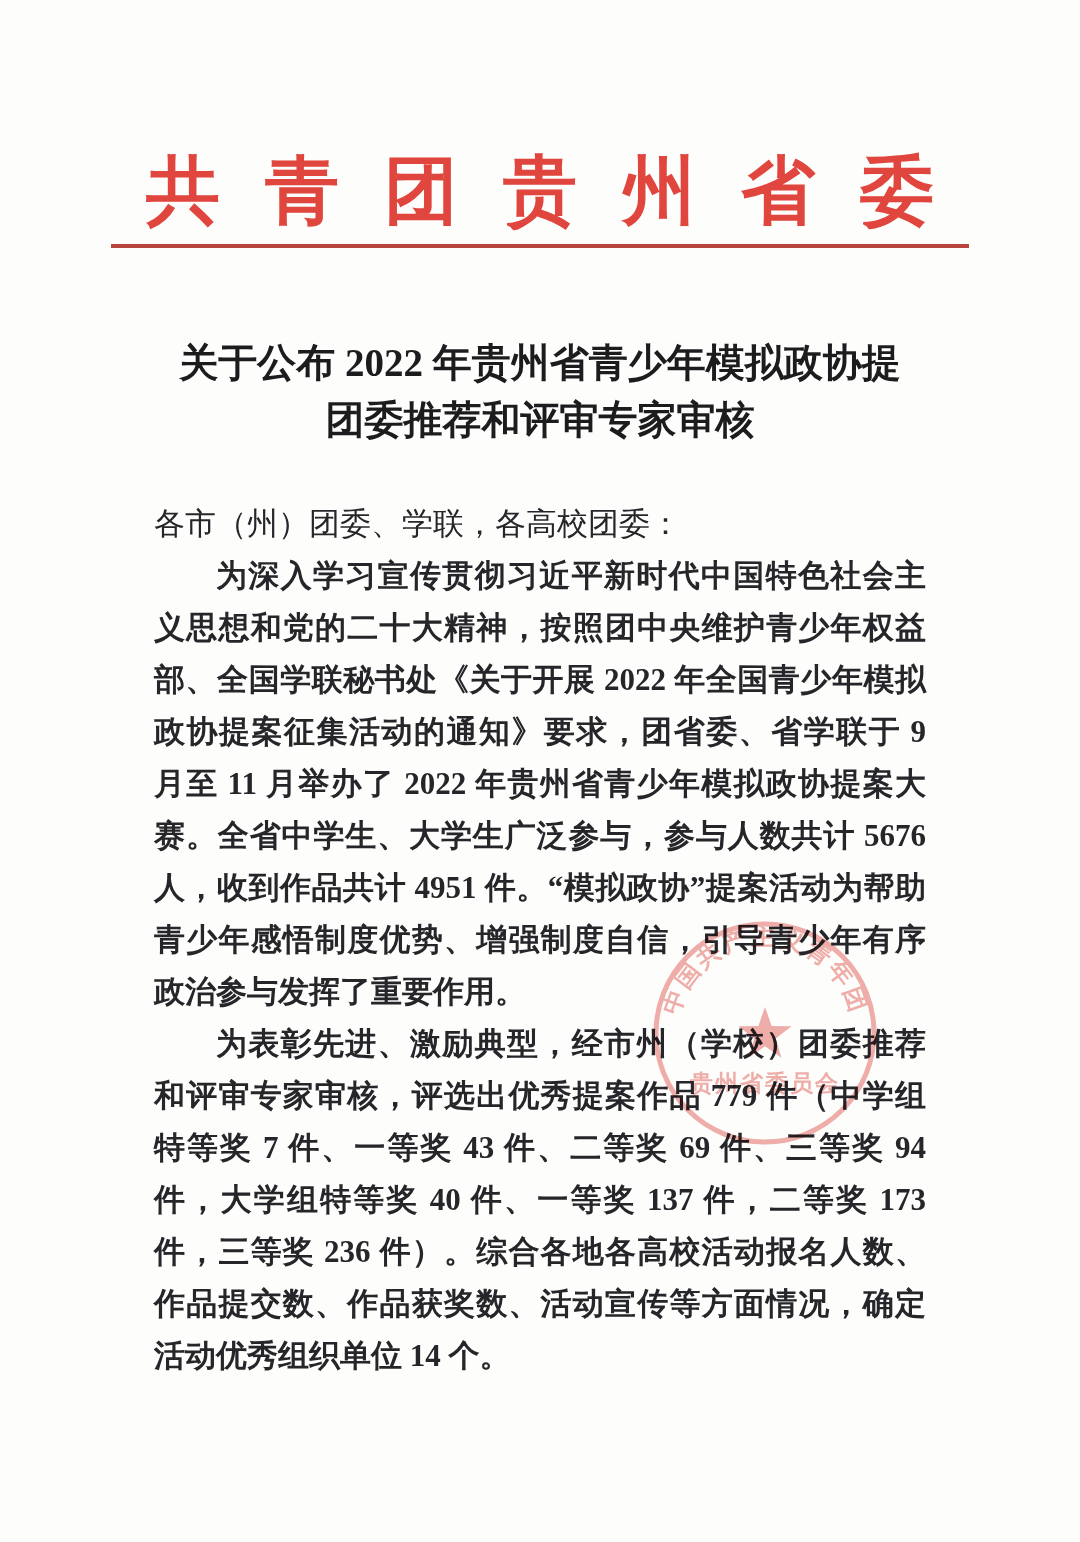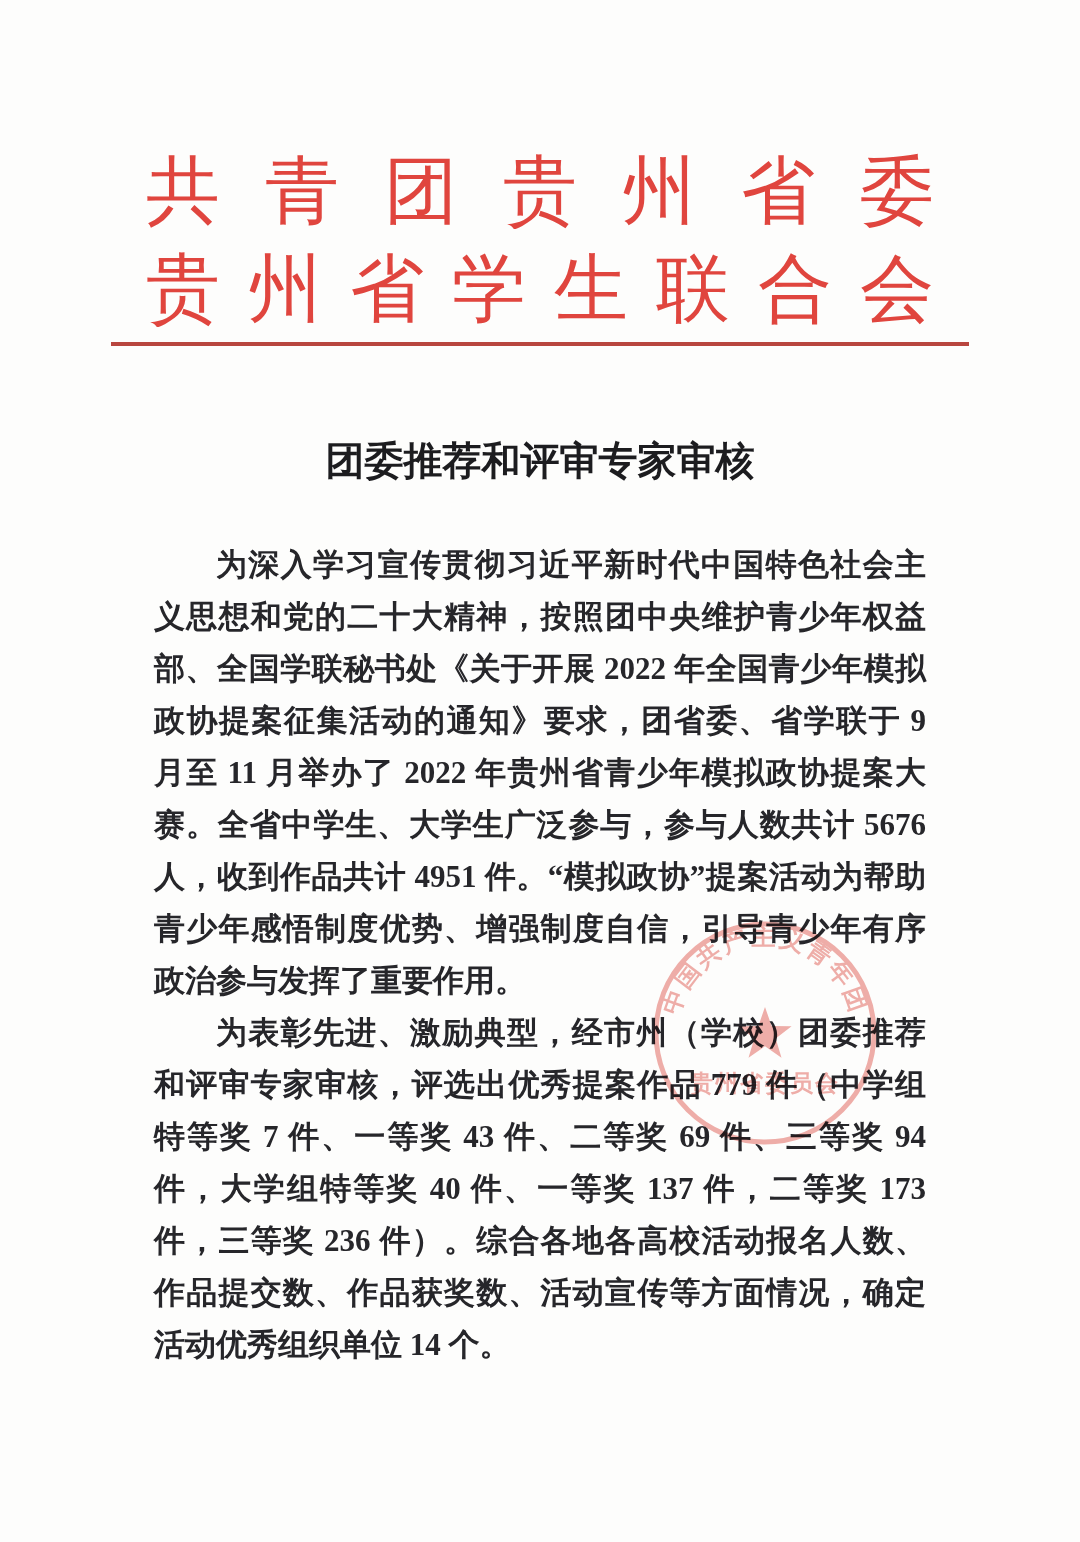--- a/index.html
+++ b/index.html
@@ -15,21 +15,21 @@
 
   
   .letterhead {
     padding-top: 142px;
     width: 788px;
     margin: 0 auto;
   }
   .lh-line {
     font-size: 74px;
     line-height: 98px;
-    font-weight: 400;
+    font-weight: 700;
     color: var(--header-red, #e0453e);
     text-align: justify;
     text-align-last: justify;
     white-space: nowrap;
     letter-spacing: 0;
   }
 
   
   .red-rule {
     margin: 4px auto 0;
@@ -85,30 +85,31 @@
   .seal .arc-text { font-size: 24px; letter-spacing: 3px; }
   .seal .unit-text { font-size: 23px; letter-spacing: 2px; }
 </style>
 </head>
 <body>
 
 <div class="page">
 
   <header class="letterhead">
     <div class="lh-line">共青团贵州省委</div>
-    <div class="lh-line">贵州省学生联合会</div>
   </header>
 
   <div class="red-rule"></div>
 
   <h1 class="doc-title">
+    <span class="title-line">关于公布 2022 年贵州省青少年模拟政协提</span>
     <span class="title-line">团委推荐和评审专家审核</span>
   </h1>
 
   <main class="doc-body">
+    <p class="salutation">各市（州）团委、学联，各高校团委：</p>
     <p class="para">为深入学习宣传贯彻习近平新时代中国特色社会主义思想和党的二十大精神，按照团中央维护青少年权益部、全国学联秘书处《关于开展 2022 年全国青少年模拟政协提案征集活动的通知》要求，团省委、省学联于 9 月至 11 月举办了 2022 年贵州省青少年模拟政协提案大赛。全省中学生、大学生广泛参与，参与人数共计 5676 人，收到作品共计 4951 件。“模拟政协”提案活动为帮助青少年感悟制度优势、增强制度自信，引导青少年有序政治参与发挥了重要作用。</p>
     <p class="para">为表彰先进、激励典型，经市州（学校）团委推荐和评审专家审核，评选出优秀提案作品 779 件（中学组特等奖 7 件、一等奖 43 件、二等奖 69 件、三等奖 94 件，大学组特等奖 40 件、一等奖 137 件，二等奖 173 件，三等奖 236 件）。综合各地各高校活动报名人数、作品提交数、作品获奖数、活动宣传等方面情况，确定活动优秀组织单位 14 个。</p>
   </main>
 
   <div class="seal">
     <svg viewBox="0 0 234 234" xmlns="http://www.w3.org/2000/svg">
       <circle class="ring" cx="117" cy="117" r="109"></circle>
       <path id="sealArc" d="M 30.3 101.7 A 88 88 0 0 1 203.7 101.7" fill="none"></path>
       <text class="arc-text" text-anchor="middle"><textPath href="#sealArc" startOffset="50%">中国共产主义青年团</textPath></text>
       <polygon class="star" points="117,91 123.6,109.9 143.6,110.3 127.7,122.5 133.5,141.7 117,130.2 100.5,141.7 106.3,122.5 90.4,110.3 110.4,109.9"></polygon>

